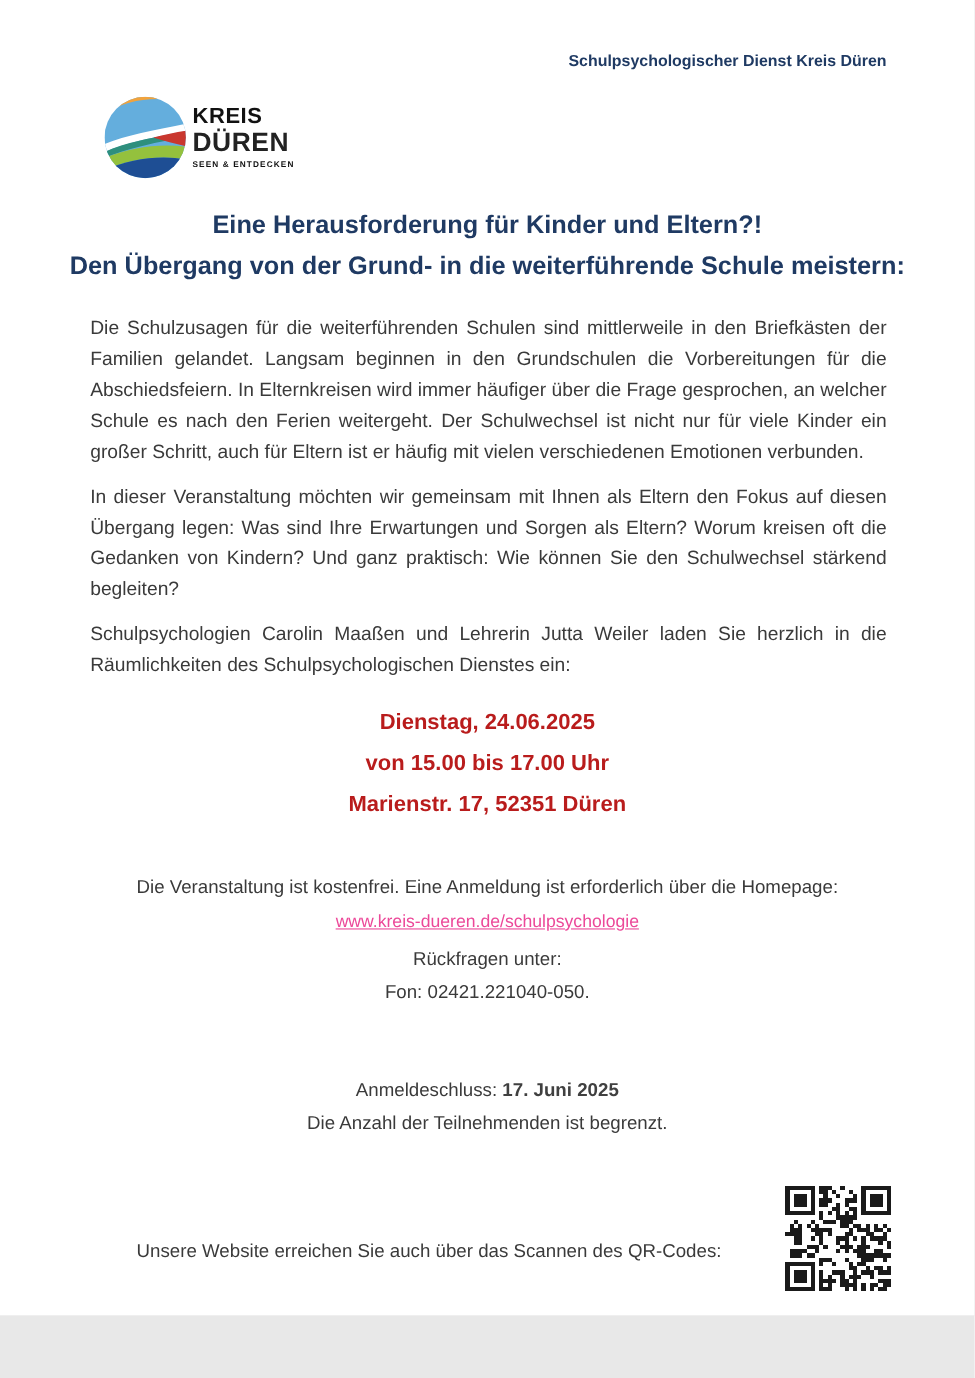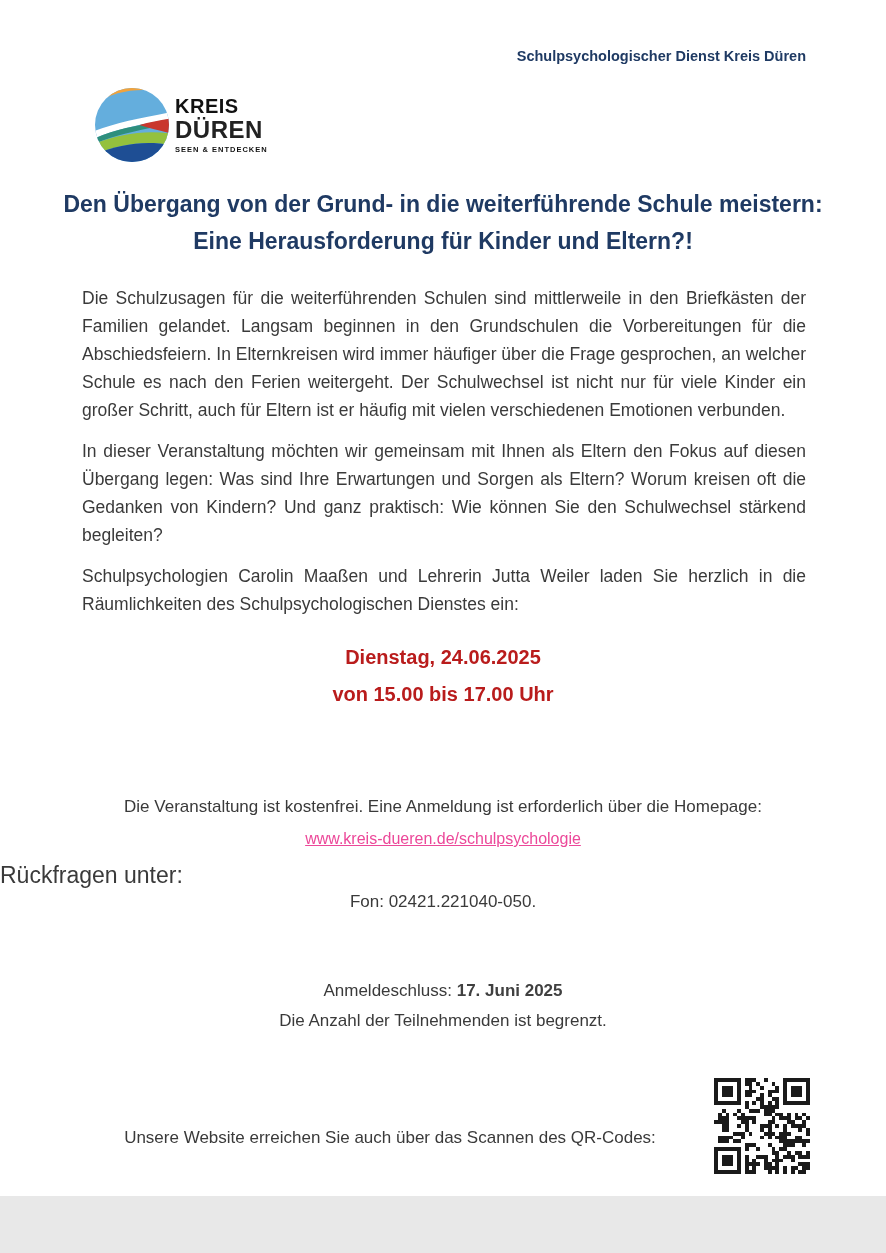--- a/index.html
+++ b/index.html
@@ -43,22 +43,22 @@
     position:absolute;top:646px;left:0;right:0;
     text-align:center;color:#b91c1c;font-weight:bold;
     font-size:20px;
   }
   .event div{margin-bottom:14px;}
   
   .reg-info{position:absolute;top:797px;left:0;right:0;text-align:center;
     font-size:17px;color:#3a3a3a;}
   .reg-link-wrap{position:absolute;top:830px;left:0;right:0;text-align:center;}
   .reg-link{font-size:16px;color:#ec4899;text-decoration:underline;cursor:pointer;}
-  .reg-questions{position:absolute;top:862px;left:0;right:0;text-align:left;
-    font-size:23px;color:#3a3a3a;}
+  .reg-questions{position:absolute;top:862px;left:0;right:0;text-align:center;
+    font-size:17px;color:#3a3a3a;}
   .reg-phone{position:absolute;top:892px;left:0;right:0;text-align:center;
     font-size:17px;color:#3a3a3a;}
   
   .deadline{position:absolute;top:981px;left:0;right:0;text-align:center;
     font-size:17px;color:#3a3a3a;}
   .deadline .bold{font-weight:bold;color:#404040;}
   .capacity{position:absolute;top:1011px;left:0;right:0;text-align:center;
     font-size:17px;color:#3a3a3a;}
   
   .qr-text{position:absolute;top:1128px;left:80px;width:620px;text-align:center;
@@ -93,31 +93,32 @@
       </svg>
     </div>
     <div class="logo-text">
       <span class="logo-line1">KREIS</span>
       <span class="logo-line2">DÜREN</span>
       <span class="logo-tagline">SEEN &amp; ENTDECKEN</span>
     </div>
   </div>
 
   <div class="title">
+    <div>Eine Herausforderung für Kinder und Eltern?!</div>
     <div>Den Übergang von der Grund- in die weiterführende Schule meistern:</div>
-    <div>Eine Herausforderung für Kinder und Eltern?!</div>
   </div>
 
   <div class="para p1">Die Schulzusagen für die weiterführenden Schulen sind mittlerweile in den Briefkästen der Familien gelandet. Langsam beginnen in den Grundschulen die Vorbereitungen für die Abschiedsfeiern. In Elternkreisen wird immer häufiger über die Frage gesprochen, an welcher Schule es nach den Ferien weitergeht. Der Schulwechsel ist nicht nur für viele Kinder ein großer Schritt, auch für Eltern ist er häufig mit vielen verschiedenen Emotionen verbunden.</div>
   <div class="para p2">In dieser Veranstaltung möchten wir gemeinsam mit Ihnen als Eltern den Fokus auf diesen Übergang legen: Was sind Ihre Erwartungen und Sorgen als Eltern? Worum kreisen oft die Gedanken von Kindern? Und ganz praktisch: Wie können Sie den Schulwechsel stärkend begleiten?</div>
   <div class="para p3">Schulpsychologien Carolin Maaßen und Lehrerin Jutta Weiler laden Sie herzlich in die Räumlichkeiten des Schulpsychologischen Dienstes ein:</div>
 
   <div class="event">
     <div>Dienstag, 24.06.2025</div>
     <div>von 15.00 bis 17.00 Uhr</div>
+    <div>Marienstr. 17, 52351 Düren</div>
   </div>
 
   <div class="reg-info">Die Veranstaltung ist kostenfrei. Eine Anmeldung ist erforderlich über die Homepage:</div>
 
   <div class="reg-link-wrap">
     <a class="reg-link">www.kreis-dueren.de/schulpsychologie</a>
   </div>
 
   <div class="reg-questions">Rückfragen unter:</div>
   <div class="reg-phone">Fon: 02421.221040-050.</div>

